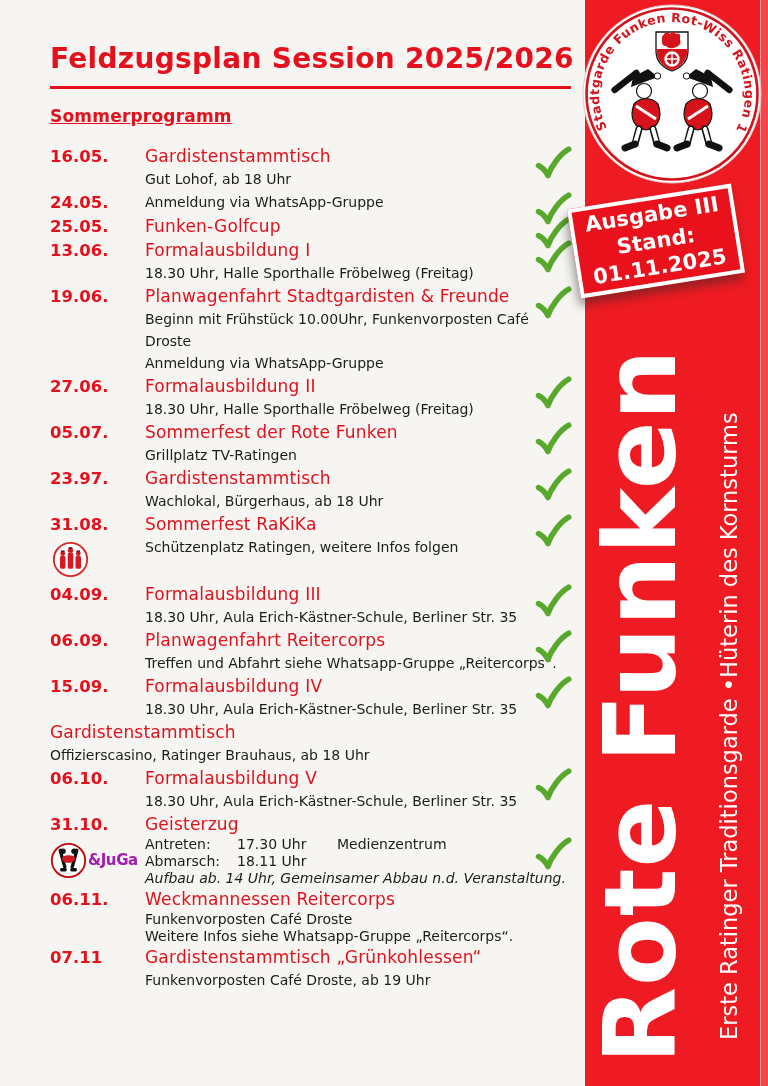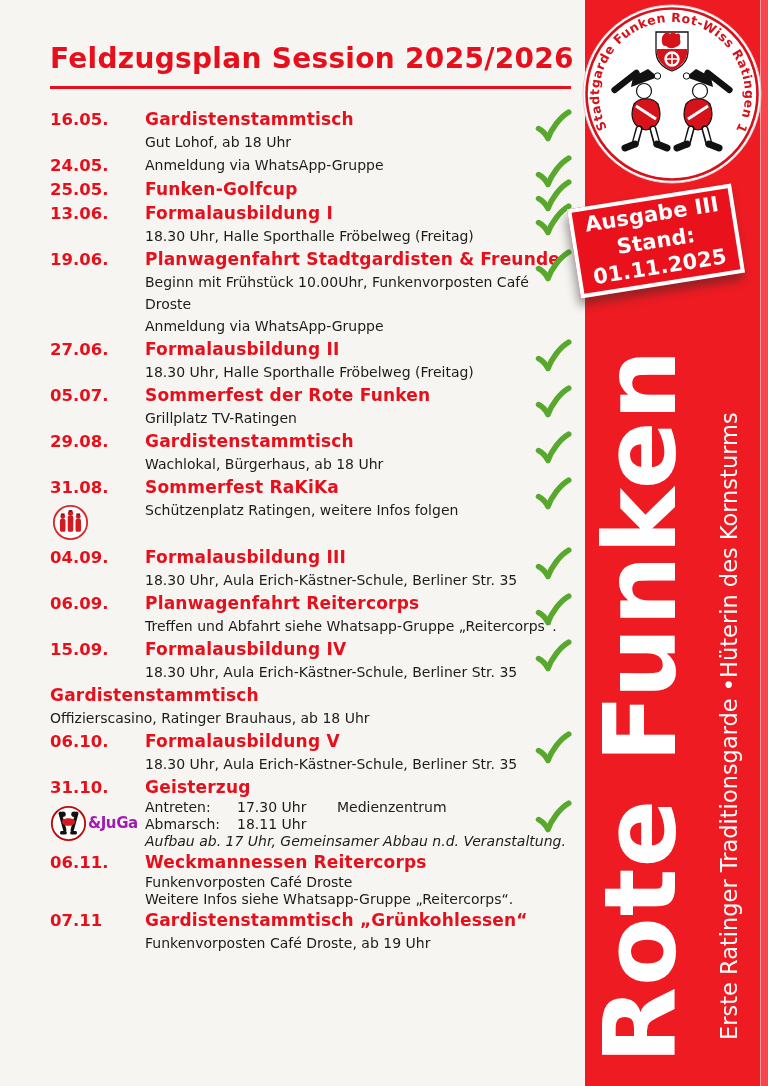--- a/index.html
+++ b/index.html
@@ -32,21 +32,21 @@
   .section-heading{
     margin-top:17px;color:var(--red);font-weight:bold;font-size:17px;
     text-decoration:underline;letter-spacing:.2px;
   }
   #events{margin-top:19px;}
   .event{display:flex;position:relative;margin-bottom:1px;}
   .event.gap{}
   .ev-date-col{width:95px;flex:none;}
   .ev-date{color:var(--red);font-weight:bold;font-size:16.5px;line-height:23px;}
   .ev-main{flex:1;min-width:0;}
-  .ev-title{color:var(--red);font-weight:bold;font-size:17px;line-height:23px;letter-spacing:.2px;}
+  .ev-title{color:var(--red);font-weight:normal;font-size:17px;line-height:23px;letter-spacing:.2px;}
   .ev-line{font-size:14px;color:var(--ink);line-height:22px;}
   .ev-line.tight{line-height:17px;}
   .ev-line.italic{font-style:italic;}
   .cell{display:inline-block;}
   .c0{width:92px;}
   .c1{width:100px;}
   .ev-check{position:absolute;right:4px;top:1px;}
   .ev-check.mid{top:24px;}
   .rk-icon{margin-top:5px;margin-left:2px;}
   .juga-wrap{display:flex;align-items:center;margin-top:6px;}
@@ -85,20 +85,21 @@
   }
 </style>
 </head>
 <body>
 
 <div class="page">
 
   <div class="content">
     <div class="page-title">Feldzugsplan Session 2025/2026</div>
     <div class="title-rule"></div>
+    <div class="section-heading">Sommerprogramm</div>
     <div id="events">
         <div class="event">
           <div class="ev-date-col">
             <div class="ev-date">16.05.</div>
           </div>
           <div class="ev-main">
             <div class="ev-title">Gardistenstammtisch</div>
             <div class="ev-line">Gut Lohof, ab 18 Uhr</div>
           </div>
           <div class="ev-check"><svg class="check-svg" width="38" height="34" viewBox="0 0 30 27">
@@ -171,21 +172,21 @@
           <div class="ev-main">
             <div class="ev-title">Sommerfest der Rote Funken</div>
             <div class="ev-line">Grillplatz TV-Ratingen</div>
           </div>
           <div class="ev-check"><svg class="check-svg" width="38" height="34" viewBox="0 0 30 27">
     <path d="M3.5 15.5 C6.5 17, 9.5 20.5, 11 23.5 C13.5 16, 20.5 6.5, 27.5 2.5" fill="none" stroke="#58a82d" stroke-width="4.4" stroke-linecap="round" stroke-linejoin="round"></path>
   </svg></div>
         </div>
         <div class="event">
           <div class="ev-date-col">
-            <div class="ev-date">29.08.</div>
+            <div class="ev-date">23.97.</div>
           </div>
           <div class="ev-main">
             <div class="ev-title">Gardistenstammtisch</div>
             <div class="ev-line">Wachlokal, Bürgerhaus, ab 18 Uhr</div>
           </div>
           <div class="ev-check"><svg class="check-svg" width="38" height="34" viewBox="0 0 30 27">
     <path d="M3.5 15.5 C6.5 17, 9.5 20.5, 11 23.5 C13.5 16, 20.5 6.5, 27.5 2.5" fill="none" stroke="#58a82d" stroke-width="4.4" stroke-linecap="round" stroke-linejoin="round"></path>
   </svg></div>
         </div>
         <div class="event">
@@ -283,21 +284,21 @@
     <rect x="11" y="28" width="7" height="4" rx="1.5" fill="#111"></rect>
     <rect x="22" y="28" width="7" height="4" rx="1.5" fill="#111"></rect>
   </svg>
               <span class="juga-label">&amp;JuGa</span>
             </div>
           </div>
           <div class="ev-main">
             <div class="ev-title">Geisterzug</div>
             <div class="ev-line tight"><span class="cell c0">Antreten:</span><span class="cell c1">17.30 Uhr</span><span class="cell c2">Medienzentrum</span></div>
             <div class="ev-line tight"><span class="cell c0">Abmarsch:</span><span class="cell c1">18.11 Uhr</span><span class="cell c2"></span></div>
-            <div class="ev-line tight italic">Aufbau ab. 17 Uhr, Gemeinsamer Abbau n.d. Veranstaltung.</div>
+            <div class="ev-line tight italic">Aufbau ab. 14 Uhr, Gemeinsamer Abbau n.d. Veranstaltung.</div>
           </div>
           <div class="ev-check mid"><svg class="check-svg" width="38" height="34" viewBox="0 0 30 27">
     <path d="M3.5 15.5 C6.5 17, 9.5 20.5, 11 23.5 C13.5 16, 20.5 6.5, 27.5 2.5" fill="none" stroke="#58a82d" stroke-width="4.4" stroke-linecap="round" stroke-linejoin="round"></path>
   </svg></div>
         </div>
         <div class="event">
           <div class="ev-date-col">
             <div class="ev-date">06.11.</div>
           </div>
           <div class="ev-main">

